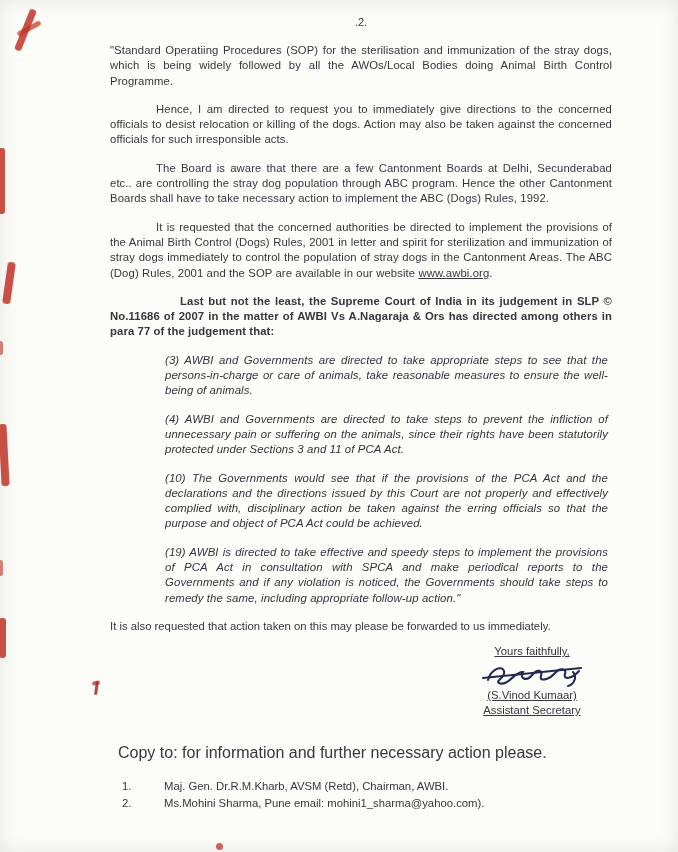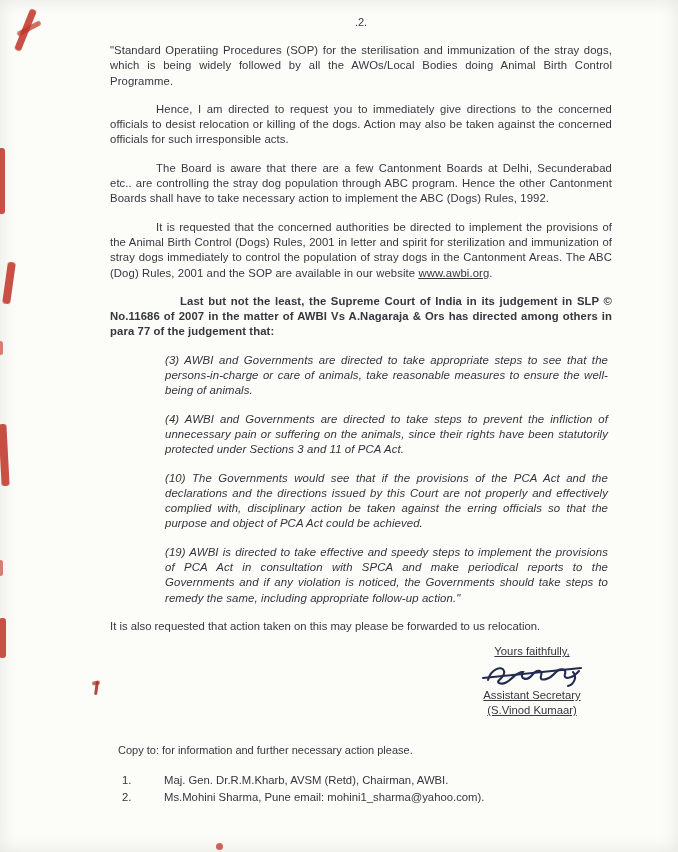--- a/index.html
+++ b/index.html
@@ -34,21 +34,21 @@
   .final-line{
     font-size:11.3px;line-height:15.3px;margin:3px 0 10px 0;text-align:left;
   }
   .closing{
     width:160px;margin-left:auto;text-align:center;
     font-size:11.3px;line-height:15px;text-decoration:underline;
   }
   .closing .sal{display:block;}
   .signature{display:block;margin:1px auto -2px auto;}
   .copy-block{margin-top:26px;}
-  .copy-heading{font-size:11px;margin:0 0 17px 8px;text-align:left;}
+  .copy-heading{font-size:16px;margin:0 0 17px 8px;text-align:left;}
   .copy-item{display:flex;font-size:11.3px;line-height:15px;margin:0 0 2px 12px;}
   .copy-item .num{width:42px;flex:0 0 42px;}
   
   .mark{position:absolute;background:#c03326;filter:blur(.7px);opacity:.85;border-radius:3px;}
   .m1a{left:22px;top:8px;width:7px;height:44px;transform:rotate(22deg);}
   .m1b{left:16px;top:26px;width:26px;height:5px;transform:rotate(-28deg);opacity:.7;}
   .m2{left:-2px;top:148px;width:7px;height:66px;}
   .m3{left:5px;top:262px;width:8px;height:42px;transform:rotate(8deg);}
   .m4{left:-2px;top:341px;width:5px;height:14px;opacity:.6;}
   .m5{left:0px;top:424px;width:8px;height:62px;transform:rotate(-3deg);}
@@ -73,33 +73,33 @@
 
   <p class="body indent"><span>It is requested that the concerned authorities be directed to implement the provisions of the Animal Birth Control (Dogs) Rules, 2001 in letter and spirit for sterilization and immunization of stray dogs immediately to control the population of stray dogs in the Cantonment Areas. The ABC (Dog) Rules, 2001 and the SOP are available in our website </span><span class="weblink">www.awbi.org</span><span>.</span></p>
 
   <p class="body indent-lg">Last but not the least, the Supreme Court of India in its judgement in SLP © No.11686 of 2007 in the matter of AWBI Vs A.Nagaraja &amp; Ors has directed among others in para 77 of the judgement that:</p>
 
   <p class="quote">(3) AWBI and Governments are directed to take appropriate steps to see that the persons-in-charge or care of animals, take reasonable measures to ensure the well-being of animals.</p>
   <p class="quote">(4) AWBI and Governments are directed to take steps to prevent the infliction of unnecessary pain or suffering on the animals, since their rights have been statutorily protected under Sections 3 and 11 of PCA Act.</p>
   <p class="quote">(10) The Governments would see that if the provisions of the PCA Act and the declarations and the directions issued by this Court are not properly and effectively complied with, disciplinary action be taken against the erring officials so that the purpose and object of PCA Act could be achieved.</p>
   <p class="quote">(19) AWBI is directed to take effective and speedy steps to implement the provisions of PCA Act in consultation with SPCA and make periodical reports to the Governments and if any violation is noticed, the Governments should take steps to remedy the same, including appropriate follow-up action."</p>
 
-  <p class="final-line">It is also requested that action taken on this may please be forwarded to us relocation.</p>
+  <p class="final-line">It is also requested that action taken on this may please be forwarded to us immediately.</p>
 
   <div class="closing">
     <span class="sal">Yours faithfully,</span>
     <svg class="signature" width="104" height="30" viewBox="0 0 104 30">
       <g fill="none" stroke="#232a52" stroke-width="2.1" stroke-linecap="round">
         <path d="M8 20 C 11 9, 22 5, 24 11 C 26 17, 15 21, 19 23 C 28 27, 35 11, 43 12 C 39 19, 47 22, 53 14 C 57 9, 63 10, 61 16 C 59 22, 69 20, 75 13 C 79 8, 87 8, 85 14 C 83 20, 92 19, 99 11"></path>
         <path d="M3 18 L 101 8"></path>
         <path d="M93 12 C 97 16, 95 24, 88 26"></path>
       </g>
     </svg>
+    <span class="sal">(S.Vinod Kumaar)</span>
     <span class="sal">Assistant Secretary</span>
-    <span class="sal">(S.Vinod Kumaar)</span>
   </div>
 
   <div class="copy-block">
     <p class="copy-heading">Copy to: for information and further necessary action please.</p>
     <div class="copy-item">
       <span class="num">1.</span>
       <span class="txt">Maj. Gen. Dr.R.M.Kharb, AVSM (Retd), Chairman, AWBI.</span>
     </div>
     <div class="copy-item">
       <span class="num">2.</span>

